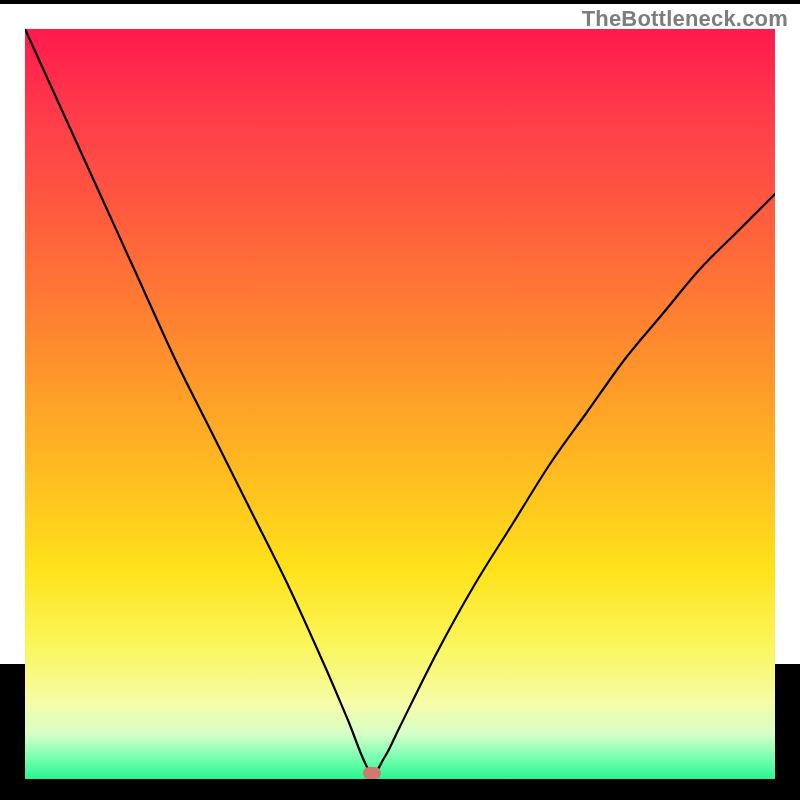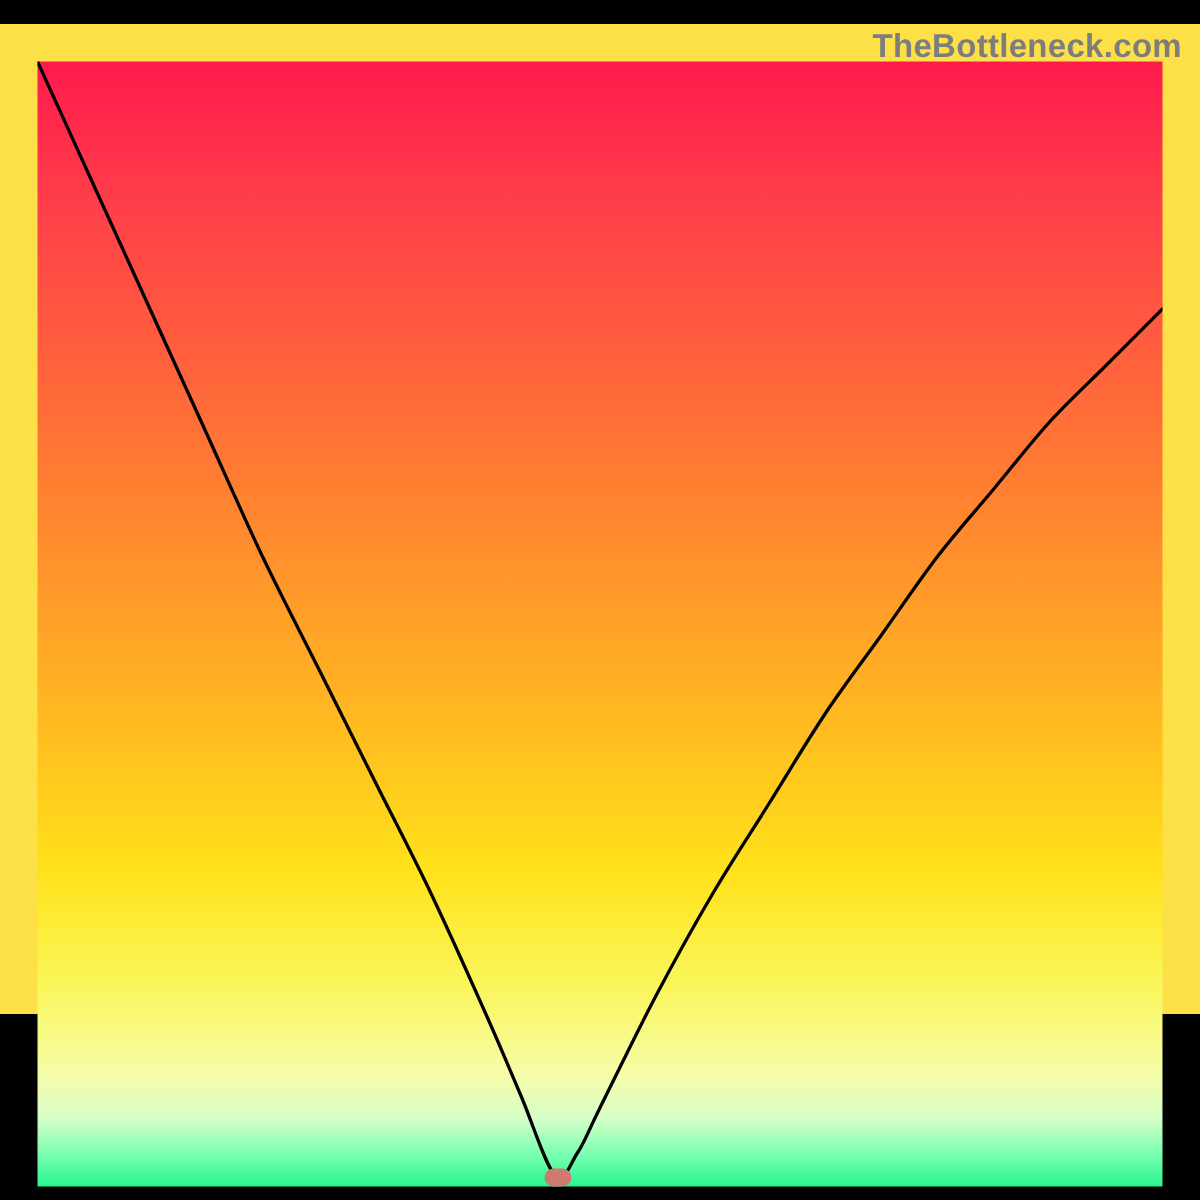--- a/index.html
+++ b/index.html
@@ -6,24 +6,24 @@
     margin: 0;
     padding: 0;
     width: 800px;
     height: 800px;
     background: #000;
     overflow: hidden;
   }
   .frame {
     position: absolute;
     left: 0;
-    top: 16px;
+    top: 4px;
     width: 800px;
     height: 660px;
-    background: #fde047;
+    background: #ffffff;
   }
   .plot {
     position: absolute;
     left: 25px;
     top: 25px;
     width: 750px;
     height: 750px;
   }
   .gradient {
     position: absolute;

